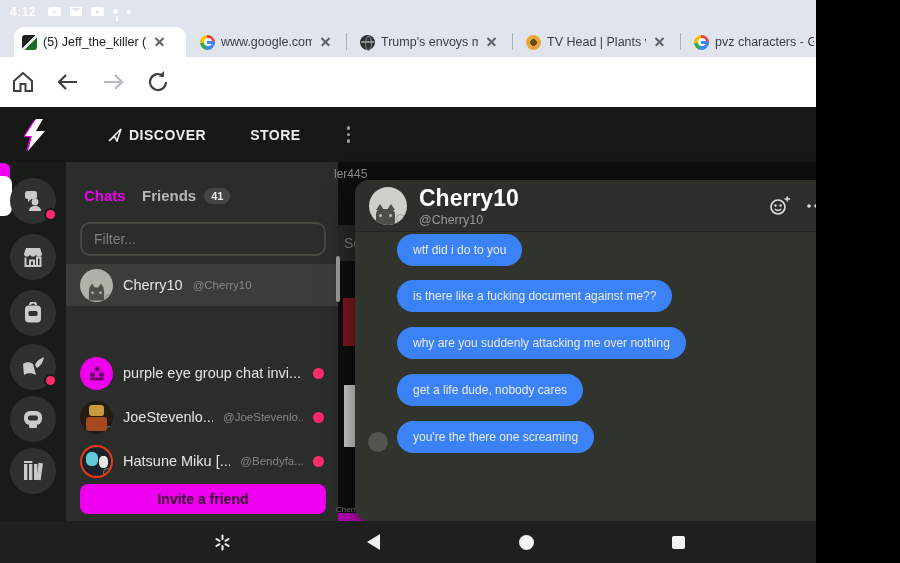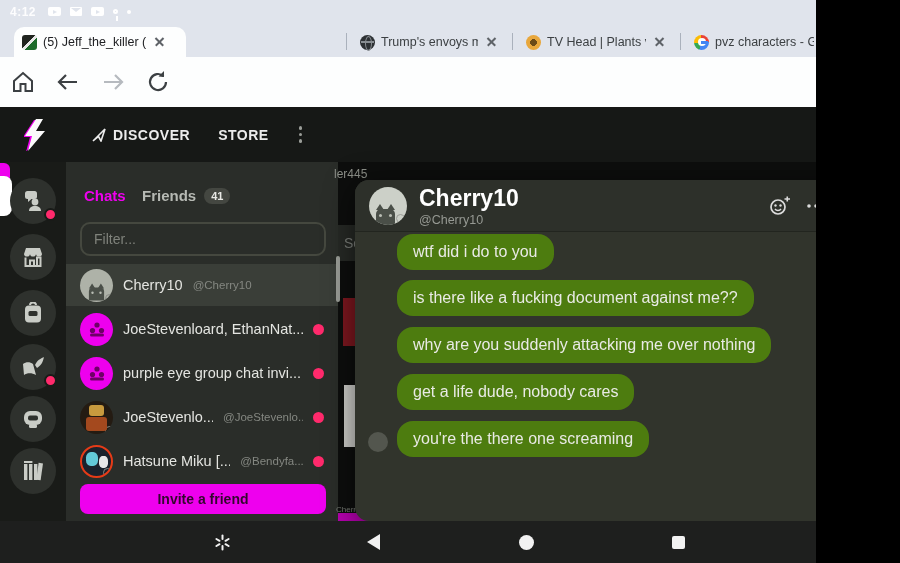--- a/index.html
+++ b/index.html
@@ -48,21 +48,21 @@
   .toolbar{left:0;top:57px;width:900px;height:50px;background:#fdfefe;}
   .tb-ic{position:absolute;top:12px;width:26px;height:26px;}
   .urlpill{position:absolute;left:180px;top:66px;width:630px;height:33px;background:#e9edf4;border-radius:17px;display:flex;align-items:center;padding:0 14px;}
   .url-text{font-size:14.5px;color:#202124;margin-left:10px;}
   .star{position:absolute;right:14px;top:5px;font-size:18px;color:#5f6368;}
   .tabcount{position:absolute;left:822px;top:13px;width:22px;height:22px;border:2.2px solid #46494d;border-radius:6px;font-size:12px;font-weight:bold;color:#46494d;display:flex;align-items:center;justify-content:center;}
   .menu3{position:absolute;left:872px;top:13px;width:16px;height:22px;display:flex;flex-direction:column;align-items:center;justify-content:center;gap:3px;}
   .menu3 i{width:3.6px;height:3.6px;border-radius:50%;background:#46494d;}
 
   
-  .gj-header{left:0;top:107px;width:900px;height:55px;background:#161816;display:flex;align-items:center;}
+  .gj-header{left:0;top:107px;width:900px;height:55px;background:#161816;display:flex;align-items:center;gap:16px;}
   .gj-badge{position:absolute;left:51px;top:112px;min-width:15px;height:15px;background:#ee00ee;border-radius:3px;color:#4d0040;font-size:10px;font-weight:bold;display:flex;align-items:center;justify-content:center;padding:0 2px;}
   .gj-navitem{display:flex;align-items:center;gap:7px;color:#ececec;font-weight:bold;font-size:14px;letter-spacing:.5px;}
   .gj-search{position:absolute;left:330px;top:118px;width:312px;height:36px;background:#262925;border:0;border-radius:6px;color:#ccc;font-size:14px;padding:0 14px;}
   .gj-search::placeholder{color:#7c7f7a;}
   .getapp{position:absolute;left:665px;top:121px;width:77px;height:32px;border:1.6px solid #f2f2f2;border-radius:7px;color:#f6f6f6;font-weight:bold;font-size:13.5px;display:flex;align-items:center;justify-content:center;background:transparent;}
   .gj-dots{display:flex;flex-direction:column;gap:3px;margin-left:30px;}
   .gj-dots i{width:3.5px;height:3.5px;border-radius:50%;background:#9a9d98;}
   .hdr-avatar{position:absolute;left:858px;top:124px;width:27px;height:27px;border-radius:50%;background:radial-gradient(circle at 35% 30%,#5a1220 0 25%,#201014 60%,#120a0c 100%);}
 
   
@@ -109,21 +109,21 @@
   .co-header{position:absolute;left:0;top:0;width:526px;height:52px;background:#2d302a;border-radius:14px 14px 0 0;border-bottom:1px solid #22251f;}
   .co-av{position:absolute;left:14px;top:7px;width:38px;height:38px;border-radius:50%;background:#ccd0c8;overflow:hidden;}
   .cat-face{position:absolute;left:7px;bottom:0;width:19px;height:16px;background:#4a4f48;border-radius:5px 5px 0 0;}
   .cat-face:before,.cat-face:after{content:"";position:absolute;top:-5px;border-bottom:6px solid #4a4f48;border-left:4px solid transparent;border-right:4px solid transparent;}
   .cat-face:before{left:0;} .cat-face:after{right:0;}
   .cat-face i{position:absolute;top:5px;width:3px;height:3px;border-radius:50%;background:#b9bdb4;}
   .cat-face i.l{left:3px;} .cat-face i.r{right:3px;}
   .co-title{position:absolute;left:64px;top:5px;font-size:23px;font-weight:bold;color:#fff;}
   .co-handle{position:absolute;left:64px;top:33px;font-size:12.5px;color:#969993;}
   .co-ic{position:absolute;top:16px;width:22px;height:20px;}
-  .bubble{position:absolute;left:42px;background:#4d7c0f;border-radius:16px;color:#e9eae5;font-size:16px;padding:9px 16px;white-space:nowrap;}
+  .bubble{position:absolute;left:42px;background:#3b82f6;border-radius:16px;color:#e9eae5;font-size:12px;padding:9px 16px;white-space:nowrap;}
   .co-miniav{position:absolute;left:13px;top:252px;width:20px;height:20px;border-radius:50%;background:#53564e;}
   .co-footer{position:absolute;left:0;top:266px;width:526px;height:75px;background:#2a2d25;border-radius:0 0 14px 14px;}
   .co-input{position:absolute;left:42px;top:13px;width:430px;height:38px;background:#23261e;border:0;border-radius:10px;color:#ddd;font-size:14.5px;padding:0 14px;}
   .co-input::placeholder{color:#7b7e75;}
   .co-send{position:absolute;left:490px;top:22px;width:20px;height:20px;}
 
   
   .navbar{left:0;top:521px;width:900px;height:42px;background:#1e1f1e;}
   .nv{position:absolute;top:0;width:42px;height:42px;display:flex;align-items:center;justify-content:center;}
   .nv-back{width:0;height:0;border-top:8.5px solid transparent;border-bottom:8.5px solid transparent;border-right:13px solid #f2f2f2;}
@@ -162,20 +162,25 @@
         </svg>
     </span>
   </div>
 
   <div class="abs tabstrip">
     <div class="tab active" style="left:14px;width:172px;">
       <span class="favicon fav-jeff"></span>
       <span class="title">(5) Jeff_the_killer (</span>
       <span class="x"></span>
     </div>
+    <div class="tab" style="left:192px;width:150px;">
+      <span class="favicon fav-g"></span>
+      <span class="title">www.google.com</span>
+      <span class="x"></span>
+    </div>
     <div class="tab-sep" style="left:346px;"></div>
     <div class="tab" style="left:352px;width:156px;">
       <span class="favicon fav-globe"></span>
       <span class="title">Trump's envoys me</span>
       <span class="x"></span>
     </div>
     <div class="tab-sep" style="left:512px;"></div>
     <div class="tab" style="left:518px;width:158px;">
       <span class="favicon fav-plant"></span>
       <span class="title">TV Head | Plants vs</span>
@@ -327,32 +332,20 @@
           <span class="cat-face" style="transform:scale(.8);">
             <i class="l"></i>
             <i class="r"></i>
           </span>
           <span class="av-ring"></span>
         </span>
       <span class="cp-name">Cherry10</span>
       <span class="cp-handle">@Cherry10</span>
     </div>
 
-    <div class="cp-row" style="top:146px;">
-      <span class="av av-group">
-        <svg width="18" height="16" viewBox="0 0 18 16">
-            <circle cx="9" cy="4" r="2.6" fill="#6e0066"></circle>
-            <circle cx="4.5" cy="9.5" r="2.6" fill="#6e0066"></circle>
-            <circle cx="13.5" cy="9.5" r="2.6" fill="#6e0066"></circle>
-            <rect x="2" y="12.5" width="14" height="3" rx="1.5" fill="#6e0066"></rect>
-          </svg>
-      </span>
-      <span class="cp-name">JoeStevenloard, EthanNat...</span>
-      <span class="cp-dot"></span>
-    </div>
 
     <div class="cp-row" style="top:190px;">
       <span class="av av-group">
         <svg width="18" height="16" viewBox="0 0 18 16">
             <circle cx="9" cy="4" r="2.6" fill="#6e0066"></circle>
             <circle cx="4.5" cy="9.5" r="2.6" fill="#6e0066"></circle>
             <circle cx="13.5" cy="9.5" r="2.6" fill="#6e0066"></circle>
             <rect x="2" y="12.5" width="14" height="3" rx="1.5" fill="#6e0066"></rect>
           </svg>
       </span>

